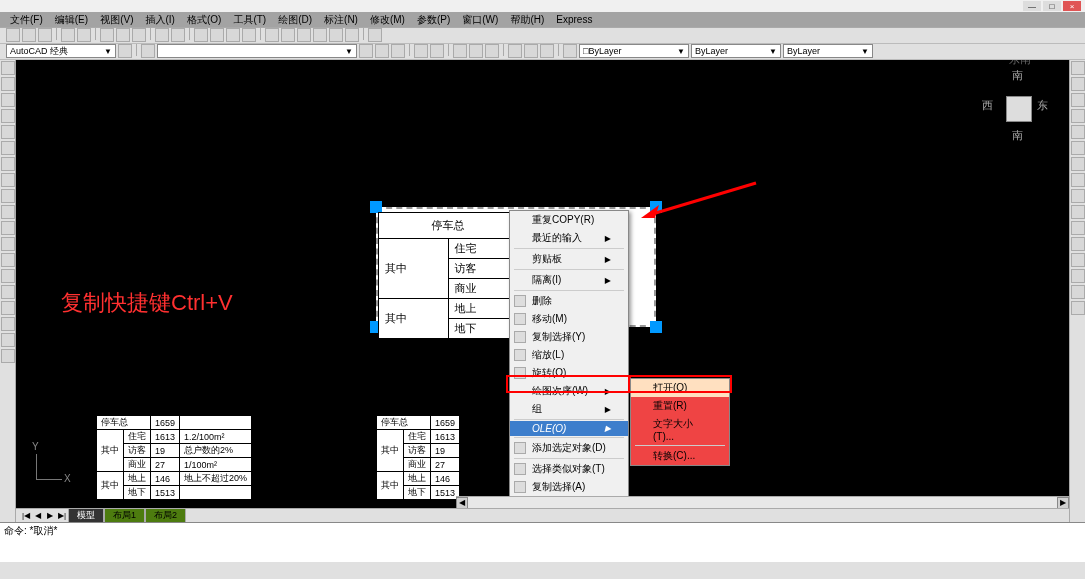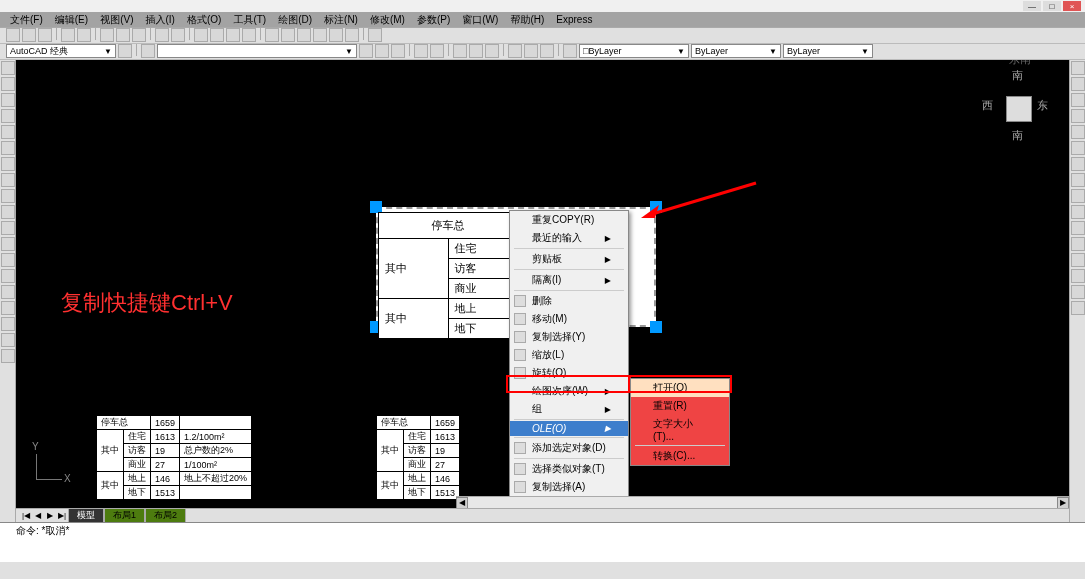--- a/index.html
+++ b/index.html
@@ -54,21 +54,21 @@
 .compass .cube { width: 26px; height: 26px; background: #ddd; border: 1px solid #888; left: 27px; top: 36px; }
 
 .coord { position: absolute; left: 10px; bottom: 42px; color: #888; font-size: 10px; }
 .coord-line { position: absolute; background: #777; }
 
 .tabs { height: 14px; background: #e0e0e0; display: flex; align-items: center; padding: 0 4px; border-top: 1px solid #aaa; }
 .tab-btn { font-size: 9px; padding: 0 8px; border: 1px solid #aaa; background: #4d7c0f; cursor: pointer; }
 .tab-scroll { width: 12px; text-align: center; font-size: 8px; cursor: pointer; }
 
 .cmdline { height: 40px; background: #fff; border-top: 1px solid #888; font-size: 10px; padding: 2px 4px; font-family: monospace; }
-.cmdline div { line-height: 12px; margin-left: 12px; }
+.cmdline div { line-height: 12px; }
 
 .hscroll { position: absolute; right: 0; bottom: 14px; left: 440px; height: 12px; background: #e0e0e0; border-top: 1px solid #aaa; display: flex; }
 .scroll-btn { width: 12px; height: 12px; background: #d0d0d0; border: 1px solid #888; cursor: pointer; text-align: center; font-size: 8px; }
 .scroll-track { flex: 1; background: #e8e8e8; }
 </style>
 </head>
 <body>
 
 <div class="titlebar">
   <span class="win-btn">—</span>

